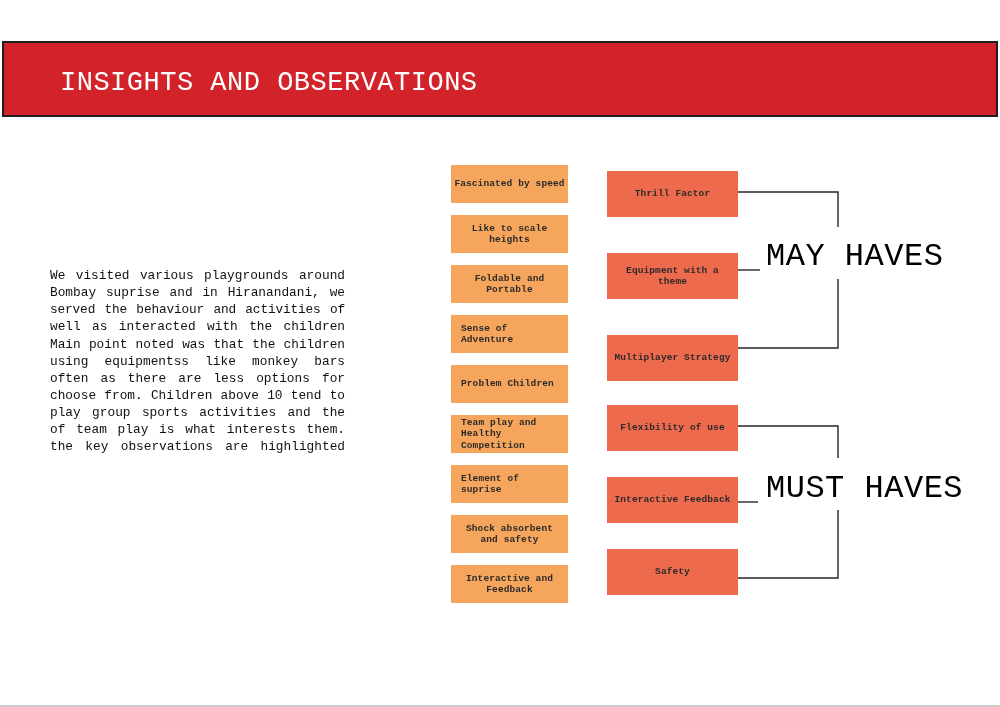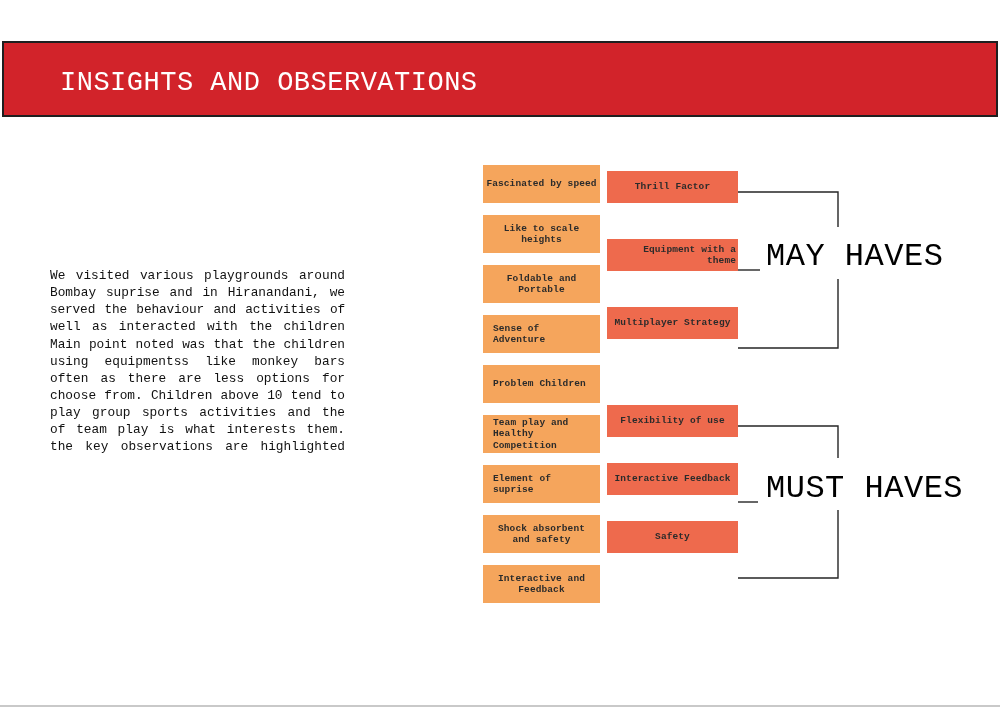--- a/index.html
+++ b/index.html
@@ -25,21 +25,21 @@
   }
   .para-line{
     font-size:12.8px;line-height:17.15px;height:17.15px;overflow:hidden;
     text-align:justify;text-align-last:justify;word-spacing:-0.5px;
   }
   .para-line:nth-child(3){word-spacing:-2.6px;letter-spacing:-0.15px;}
   .para-line:nth-child(4){word-spacing:-1.6px;}
   
   #obs-col{
     position:absolute;left:451px;top:165px;width:117px;
-    display:flex;flex-direction:column;gap:12px;margin-left:32px;
+    display:flex;flex-direction:column;gap:12px;
   }
   .obs-box{
     height:38px;background:var(--observation-orange,#F5A55C);
     display:flex;align-items:center;justify-content:center;text-align:center;
     font-size:9.5px;font-weight:700;color:#2b2b2b;line-height:1.18;
     white-space:pre-line;box-sizing:border-box;letter-spacing:0.1px;
   }
   
   #obs-col .obs-box:nth-child(4),
   #obs-col .obs-box:nth-child(5),
@@ -48,22 +48,22 @@
     justify-content:flex-start;text-align:left;padding-left:10px;padding-right:4px;
   }
   
   .cat-col{
     position:absolute;left:607px;width:131px;
     display:flex;flex-direction:column;
   }
   #cat-col-may{top:171px;gap:36px;}
   #cat-col-must{top:405px;gap:26px;}
   .cat-box{
-    height:32px;background:var(--category-red,#EE6A4D);
-    display:flex;align-items:center;justify-content:center;text-align:right;
+    height:46px;background:var(--category-red,#EE6A4D);
+    display:flex;align-items:center;justify-content:center;text-align:center;
     font-size:9.5px;font-weight:700;color:#2b2b2b;line-height:1.18;
     box-sizing:border-box;padding:0 2px;letter-spacing:0.1px;
   }
   
   #connectors{position:absolute;left:0;top:0;pointer-events:none;}
   .group-label{
     position:absolute;font-size:32px;font-weight:400;color:#000000;
     letter-spacing:0.5px;white-space:nowrap;
   }
   #may-label{left:766px;top:238px;}

